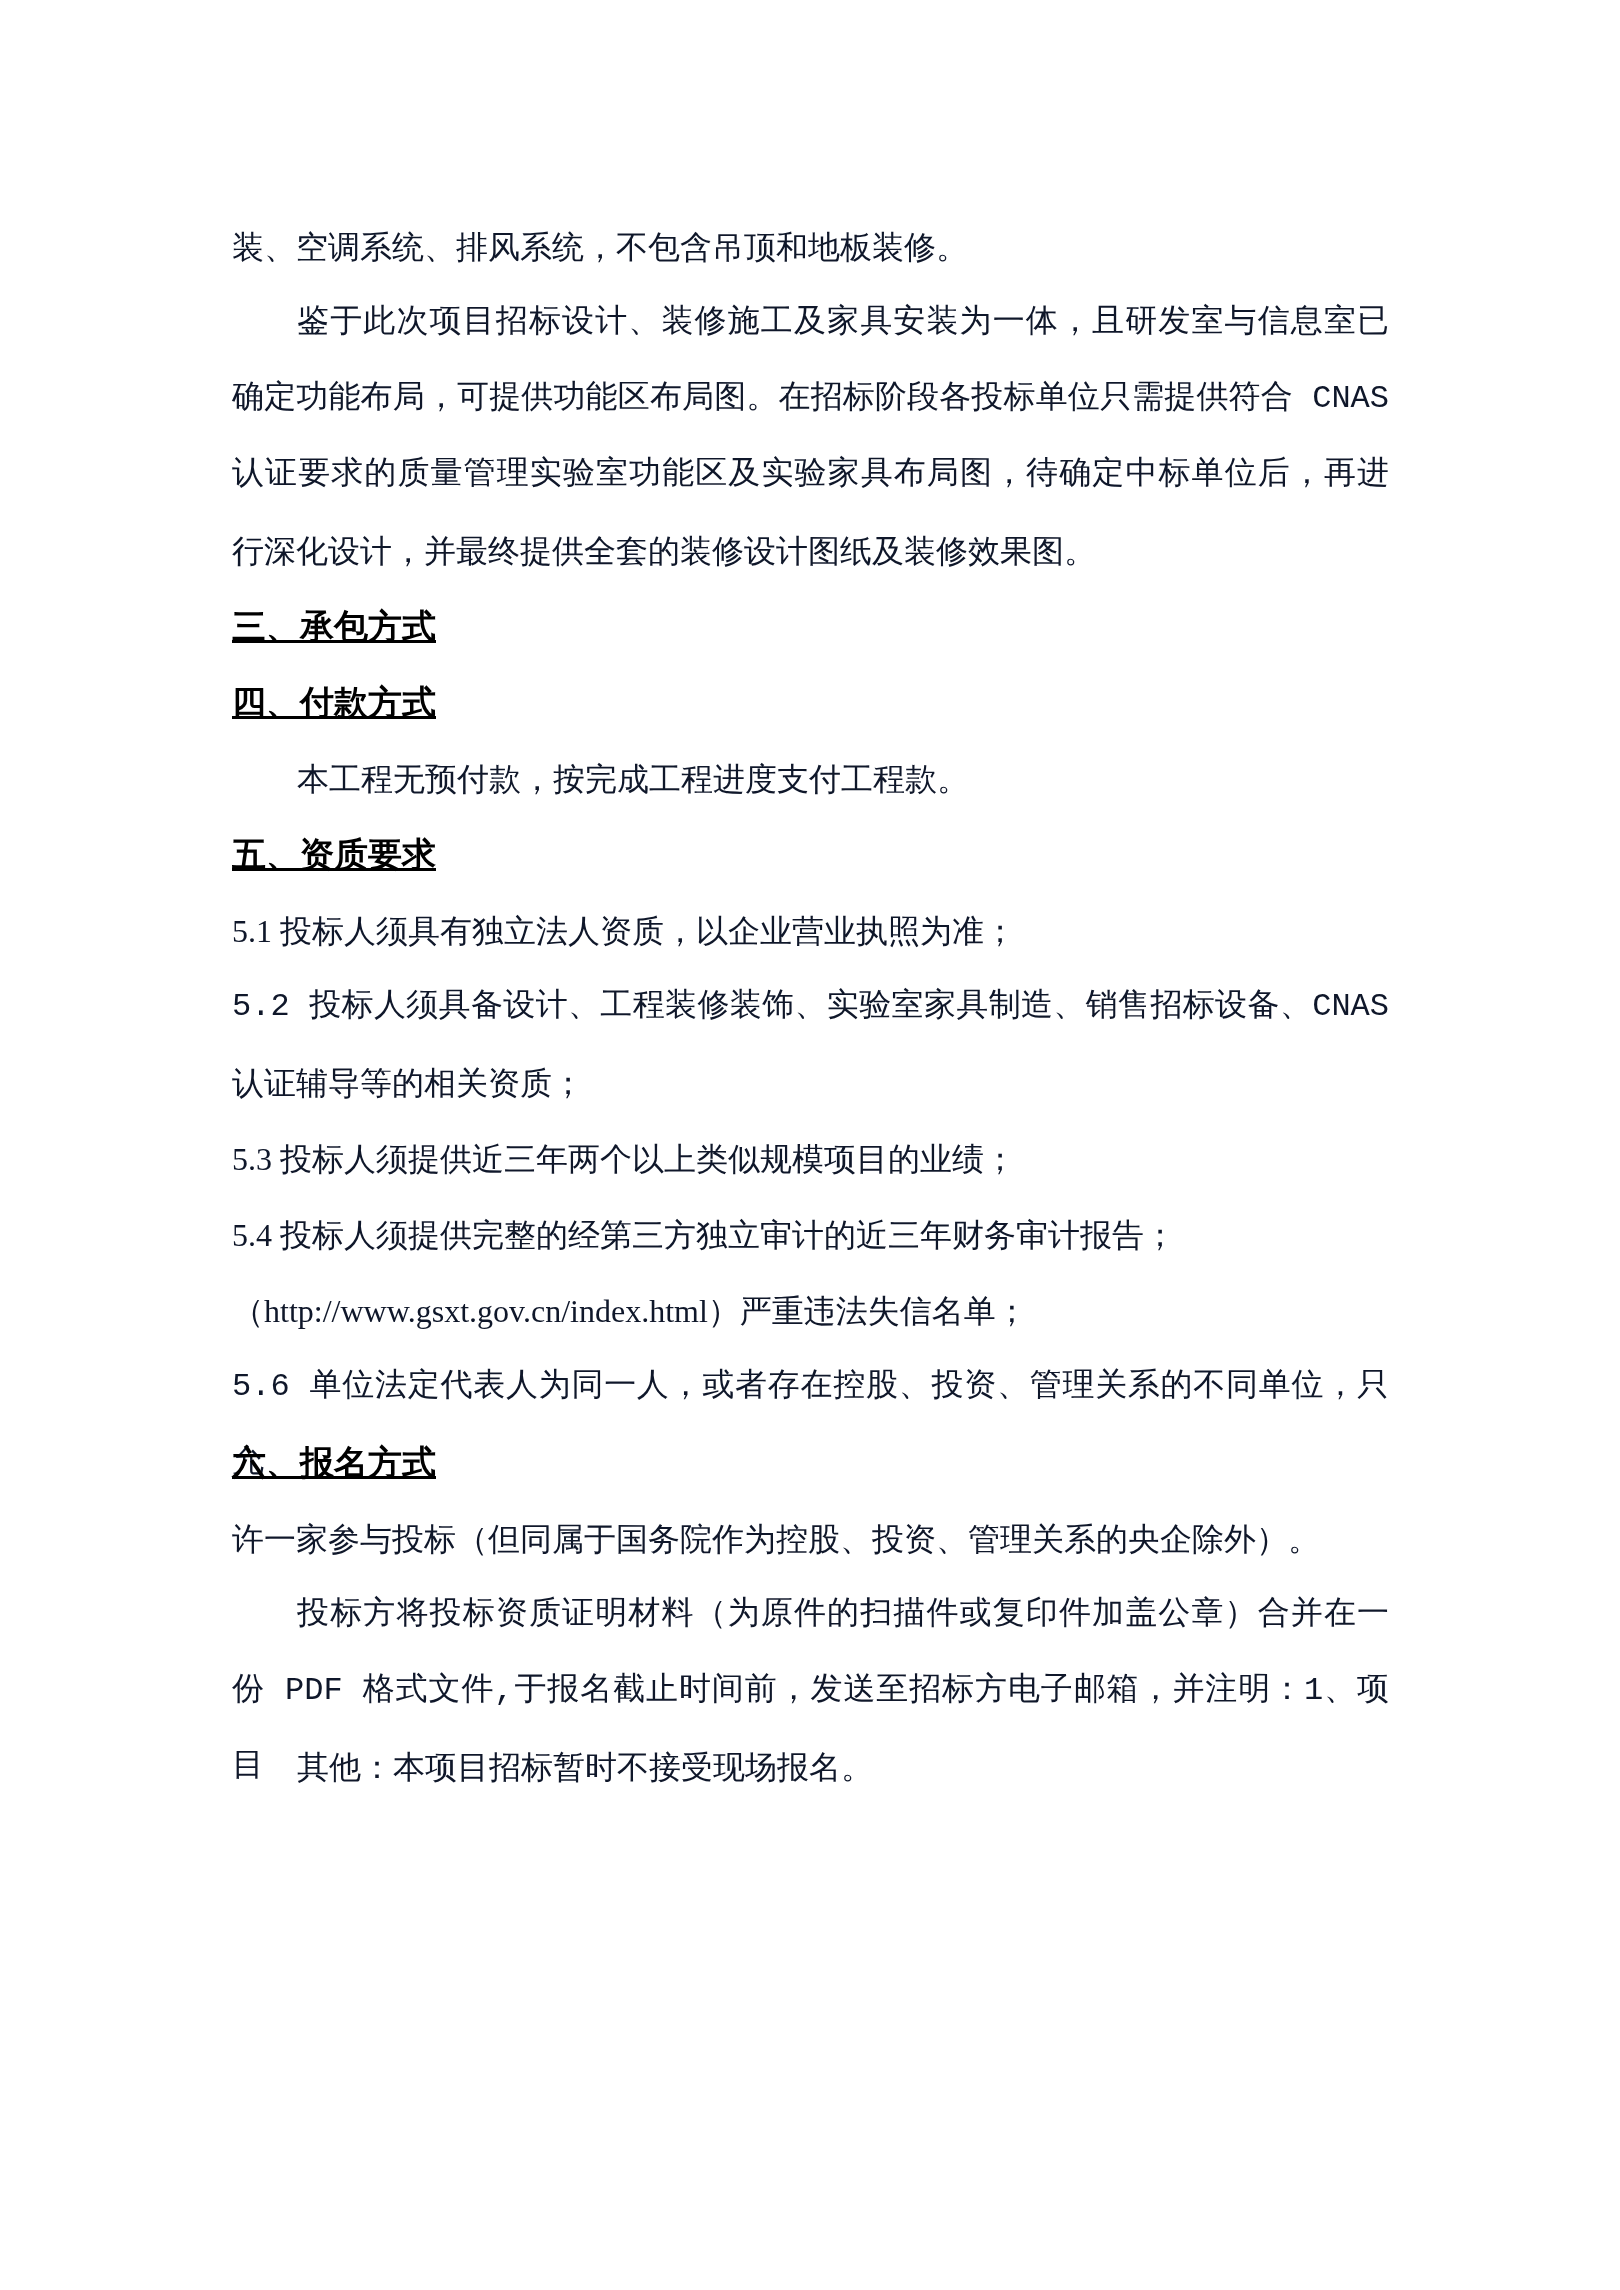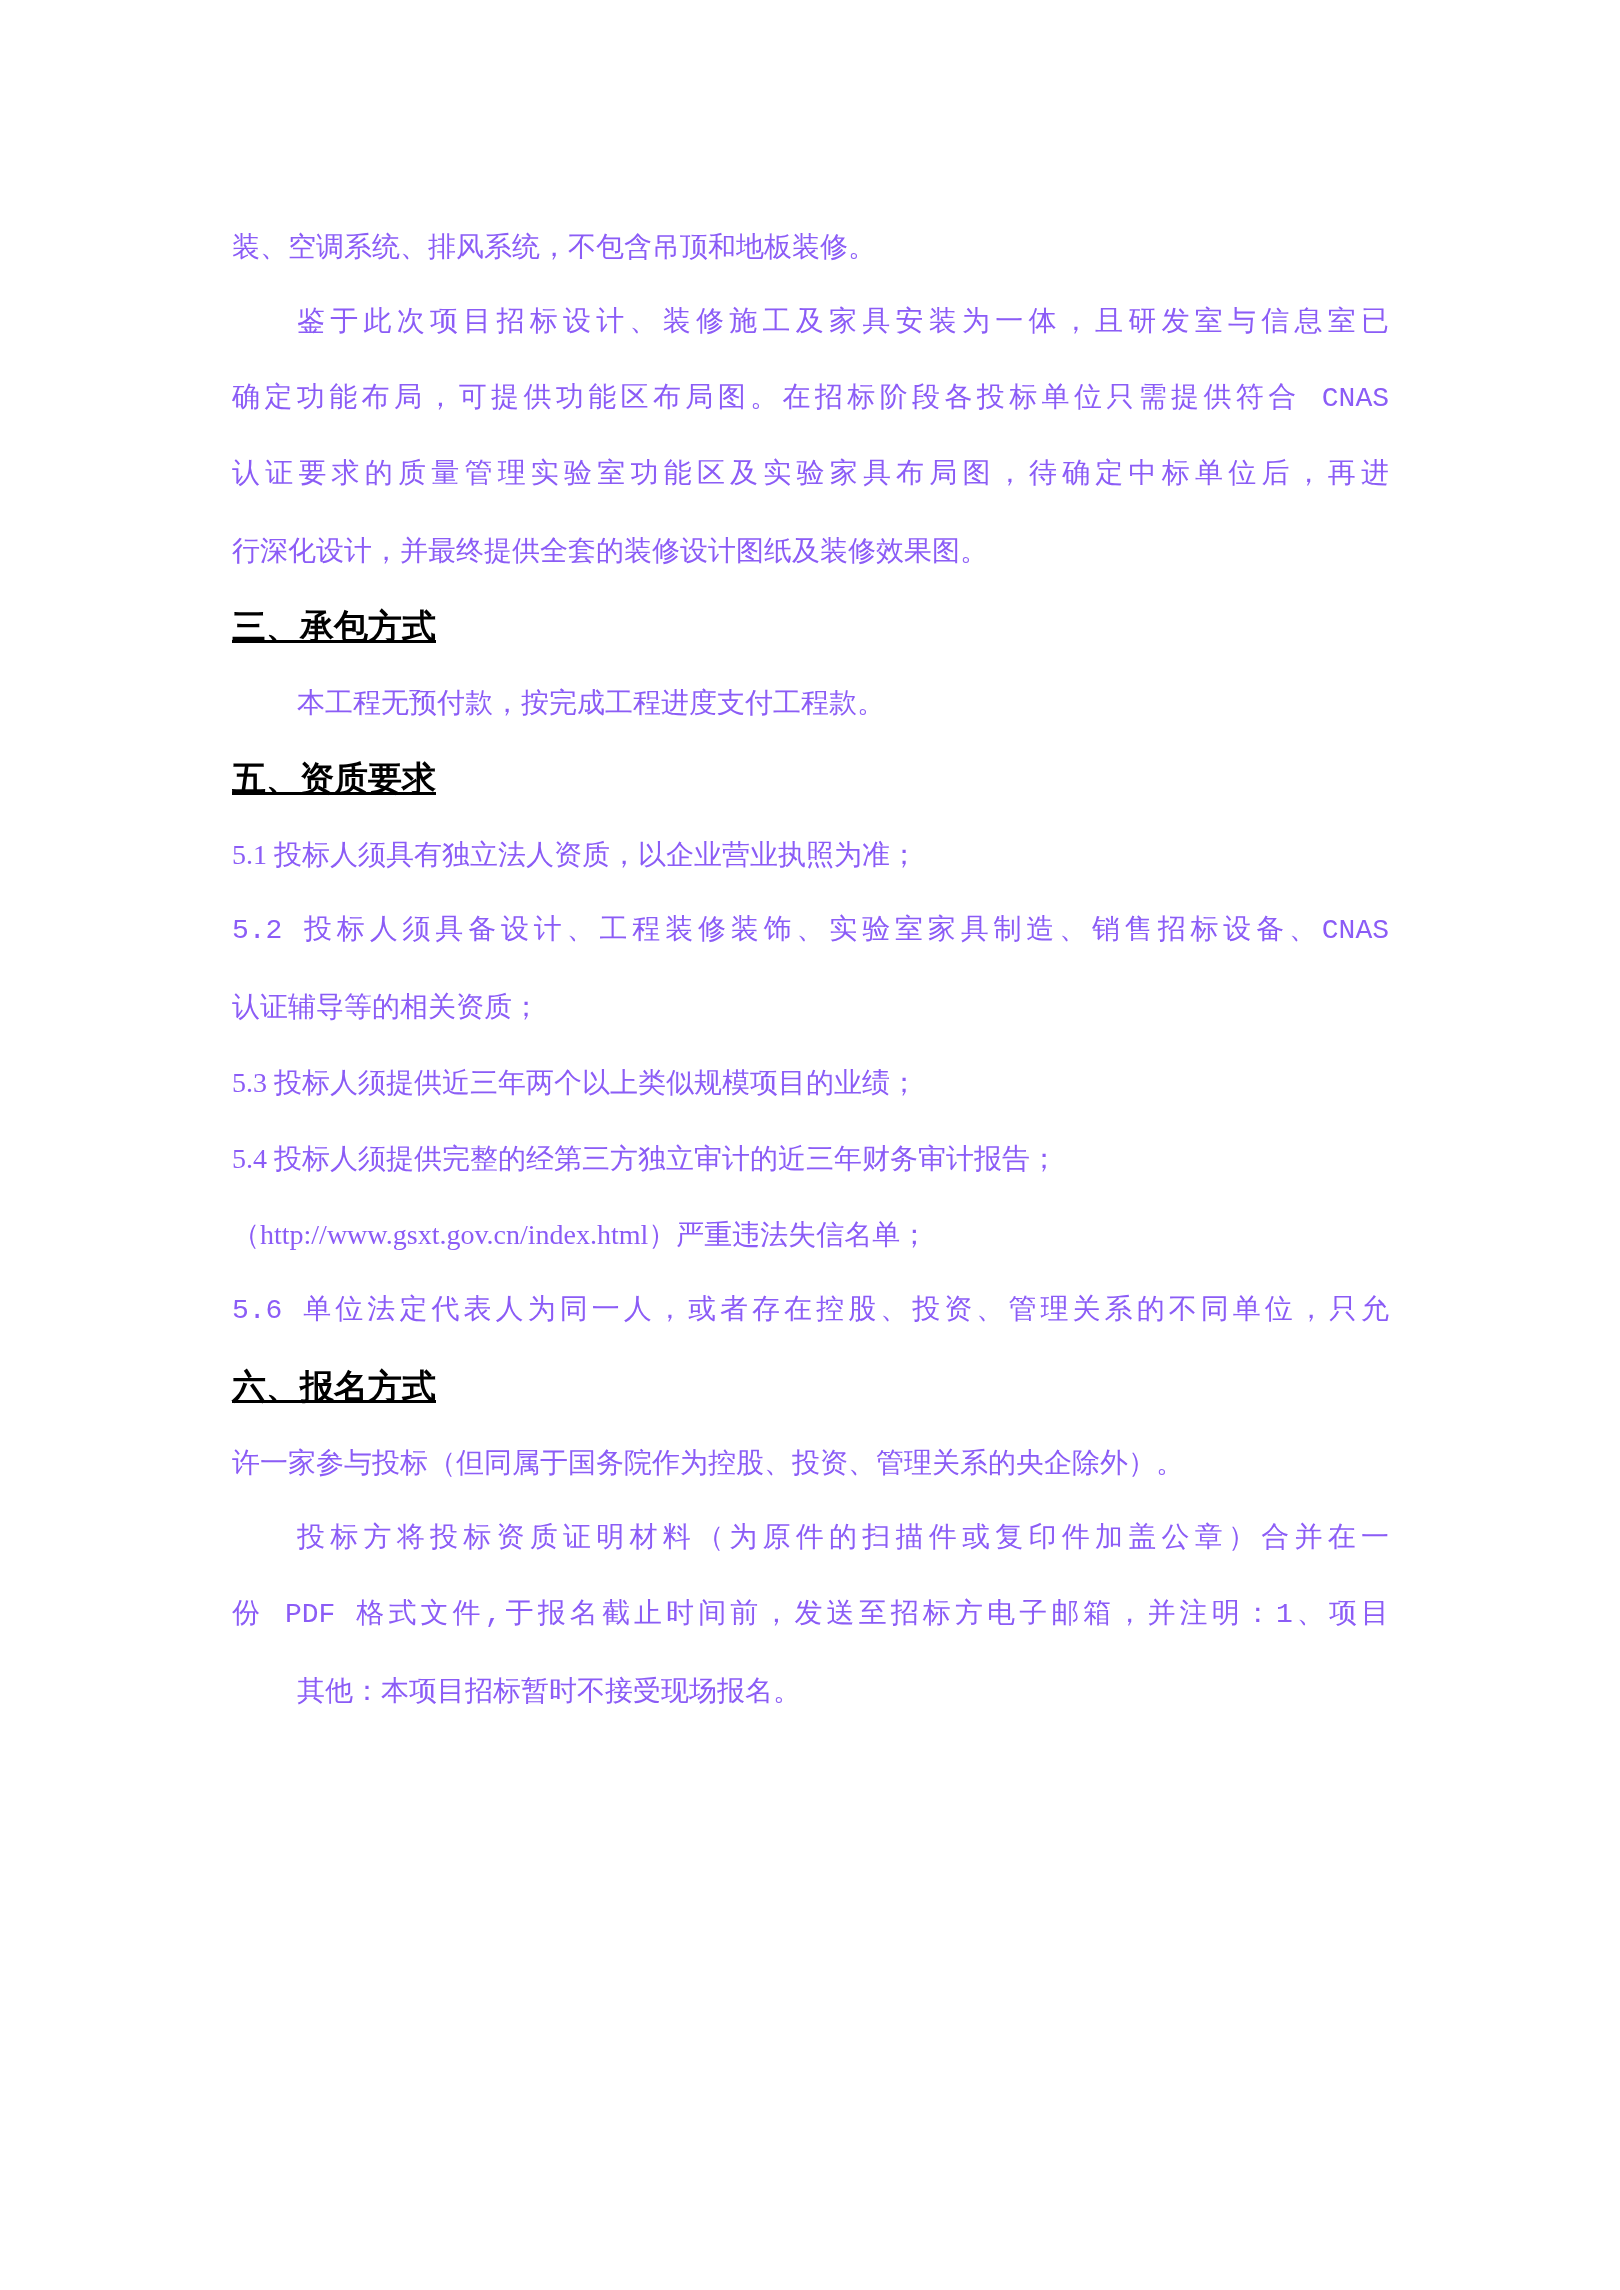--- a/index.html
+++ b/index.html
@@ -20,22 +20,22 @@
   }
   .content {
     position: absolute;
     left: 232px;
     top: 209px;
     width: 1157px;
   }
   .line {
     height: 76px;
     line-height: 76px;
-    font-size: 28px;
-    color: #8b5cf6;
+    font-size: 32px;
+    color: #0f172a;
     white-space: normal;
     overflow: visible;
   }
   .line.indent { text-indent: 65px; }
   .line.fill {
     text-align: justify;
     text-align-last: justify;
     font-family: Liberation Mono, monospace;
   }
   .line.heading {
@@ -49,20 +49,21 @@
 <body>
 
 <div class="page">
   <div class="content">
     <div class="line body">装、空调系统、排风系统，不包含吊顶和地板装修。</div>
     <div class="line body indent fill">鉴于此次项目招标设计、装修施工及家具安装为一体，且研发室与信息室已</div>
     <div class="line body fill">确定功能布局，可提供功能区布局图。在招标阶段各投标单位只需提供符合 CNAS</div>
     <div class="line body fill">认证要求的质量管理实验室功能区及实验家具布局图，待确定中标单位后，再进</div>
     <div class="line body">行深化设计，并最终提供全套的装修设计图纸及装修效果图。</div>
     <div class="line heading">三、承包方式</div>
+    <div class="line heading">四、付款方式</div>
     <div class="line body indent">本工程无预付款，按完成工程进度支付工程款。</div>
     <div class="line heading">五、资质要求</div>
     <div class="line body">5.1 投标人须具有独立法人资质，以企业营业执照为准；</div>
     <div class="line body fill">5.2 投标人须具备设计、工程装修装饰、实验室家具制造、销售招标设备、CNAS</div>
     <div class="line body">认证辅导等的相关资质；</div>
     <div class="line body">5.3 投标人须提供近三年两个以上类似规模项目的业绩；</div>
     <div class="line body">5.4 投标人须提供完整的经第三方独立审计的近三年财务审计报告；</div>
     <div class="line body">（http://www.gsxt.gov.cn/index.html）严重违法失信名单；</div>
     <div class="line body fill">5.6 单位法定代表人为同一人，或者存在控股、投资、管理关系的不同单位，只允</div>
     <div class="line heading">六、报名方式</div>

